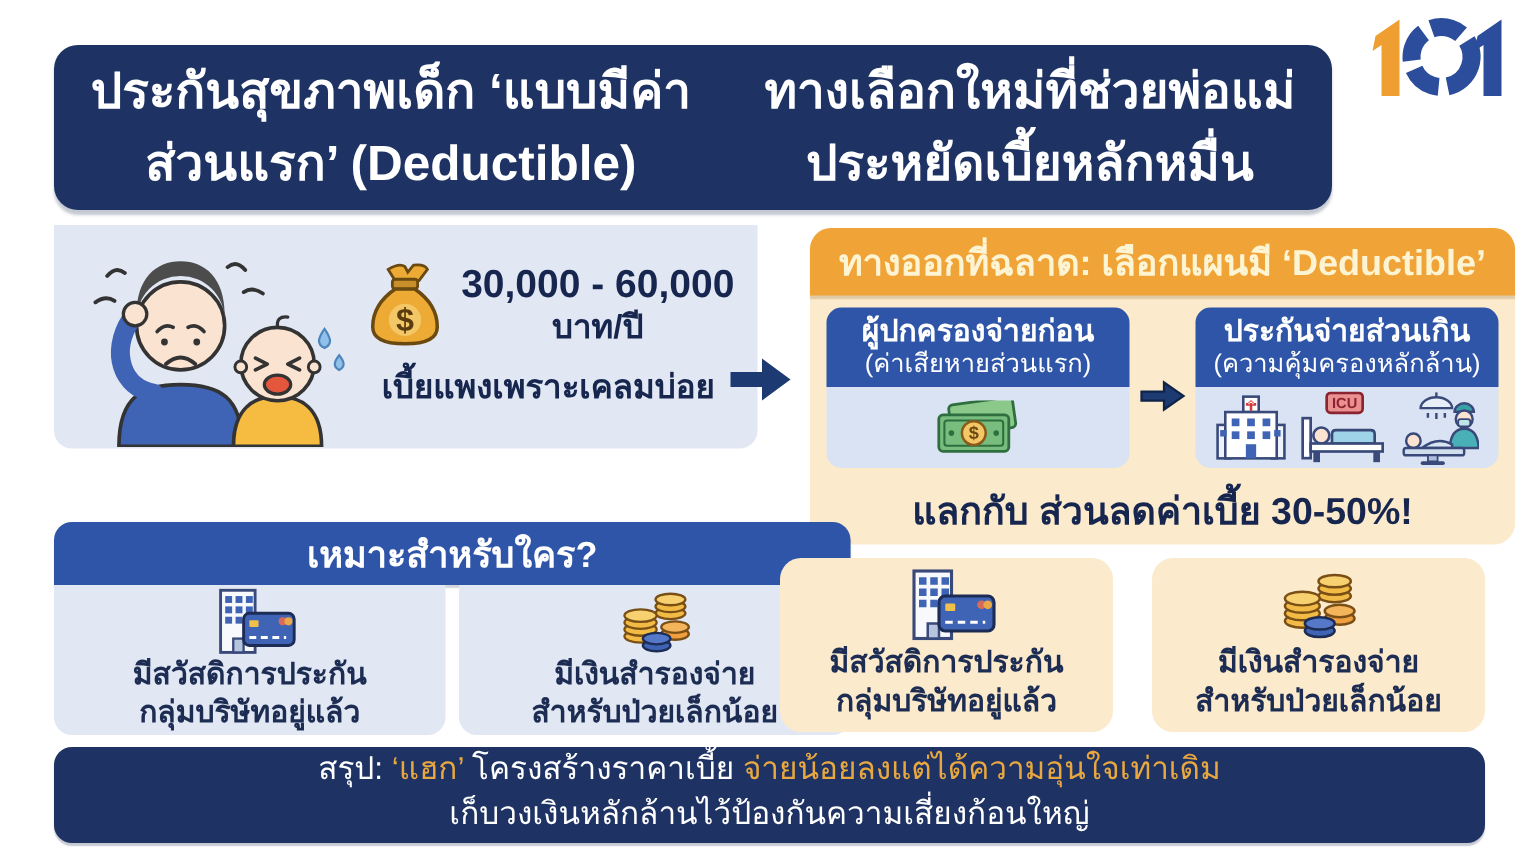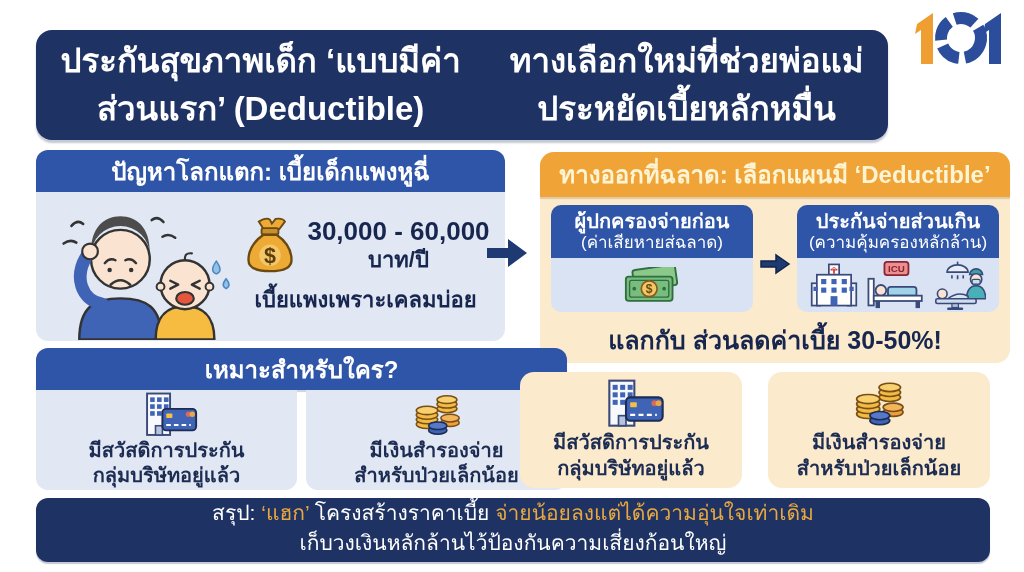--- a/index.html
+++ b/index.html
@@ -106,21 +106,20 @@
     <span class="icon">
       <svg width="104" height="62" viewBox="0 0 104 62">
         <path d="M8,16 L24,5 L24,56 L12,56 L12,22 L6,26 Z" fill="#ef9f32"></path>
         <circle cx="52" cy="30" r="20" fill="none" stroke="#2b4d9b" stroke-width="12" stroke-dasharray="21 6" transform="rotate(18 52 30)"></circle>
         <path d="M76,16 L92,5 L92,56 L80,56 L80,22 L74,26 Z" fill="#2b4d9b"></path>
       </svg>
     </span>
   </div>
 
   <div class="problem">
-    <div class="sec-header">ปัญหาโลกแตก: เบี้ยเด็กแพงหูฉี่</div>
     <div class="problem-body">
       <span class="icon problem-illustration">
         <svg width="186" height="140" viewBox="0 0 190 142">
 
           <path d="M34,142 C34,108 50,100 76,100 C102,100 118,108 118,142 Z" fill="#3f63b5" stroke="#333" stroke-width="2.5"></path>
 
           <circle cx="76" cy="60" r="30" fill="#fbe3d1" stroke="#333" stroke-width="2.5"></circle>
           <path d="M46,56 a30,30 0 0 1 60,0 l0,-4 c0,-24 -13,-36 -30,-36 s-30,12 -30,36 z" fill="#4c4c4c"></path>
           <path d="M60,64 q5,-6 11,-3 M92,64 q-5,-6 -11,-3" stroke="#333" stroke-width="2.4" fill="none" stroke-linecap="round"></path>
           <circle cx="65" cy="71" r="2.3" fill="#333"></circle>
@@ -170,21 +169,21 @@
     </svg>
   </span>
 
   <div class="solution">
     <div class="solution-header">ทางออกที่ฉลาด: เลือกแผนมี ‘Deductible’</div>
     <div class="solution-cards">
 
       <div class="sol-card">
         <div class="sol-card-header">
           <div class="sol-card-title">ผู้ปกครองจ่ายก่อน</div>
-          <div class="sol-card-sub">(ค่าเสียหายส่ฉลาด)</div>
+          <div class="sol-card-sub">(ค่าเสียหายส่วนแรก)</div>
         </div>
         <div class="sol-card-body">
           <span class="icon">
             <svg width="56" height="36" viewBox="0 0 60 38">
               <rect x="10" y="0" width="46" height="22" rx="3" fill="#8bc98b" stroke="#2f6e3f" stroke-width="2" transform="rotate(-8 33 11)"></rect>
               <rect x="2" y="10" width="50" height="26" rx="3" fill="#79bd7e" stroke="#2f6e3f" stroke-width="2"></rect>
               <rect x="6" y="14" width="42" height="18" rx="2" fill="none" stroke="#2f6e3f" stroke-width="1.5"></rect>
               <circle cx="27" cy="23" r="8.5" fill="#f4c766" stroke="#8a5a1a" stroke-width="1.8"></circle>
               <circle cx="11" cy="23" r="2" fill="#2f6e3f"></circle>
                 <circle cx="43" cy="23" r="2" fill="#2f6e3f"></circle>

